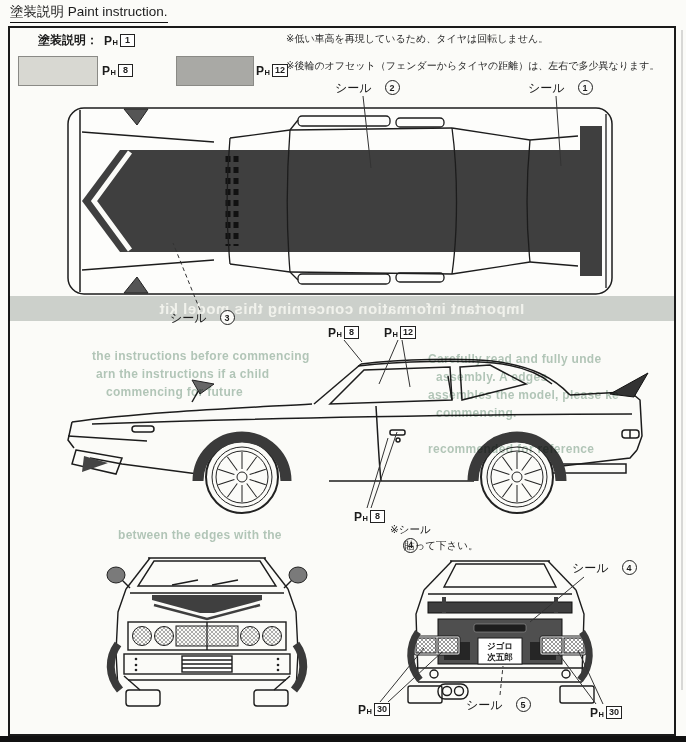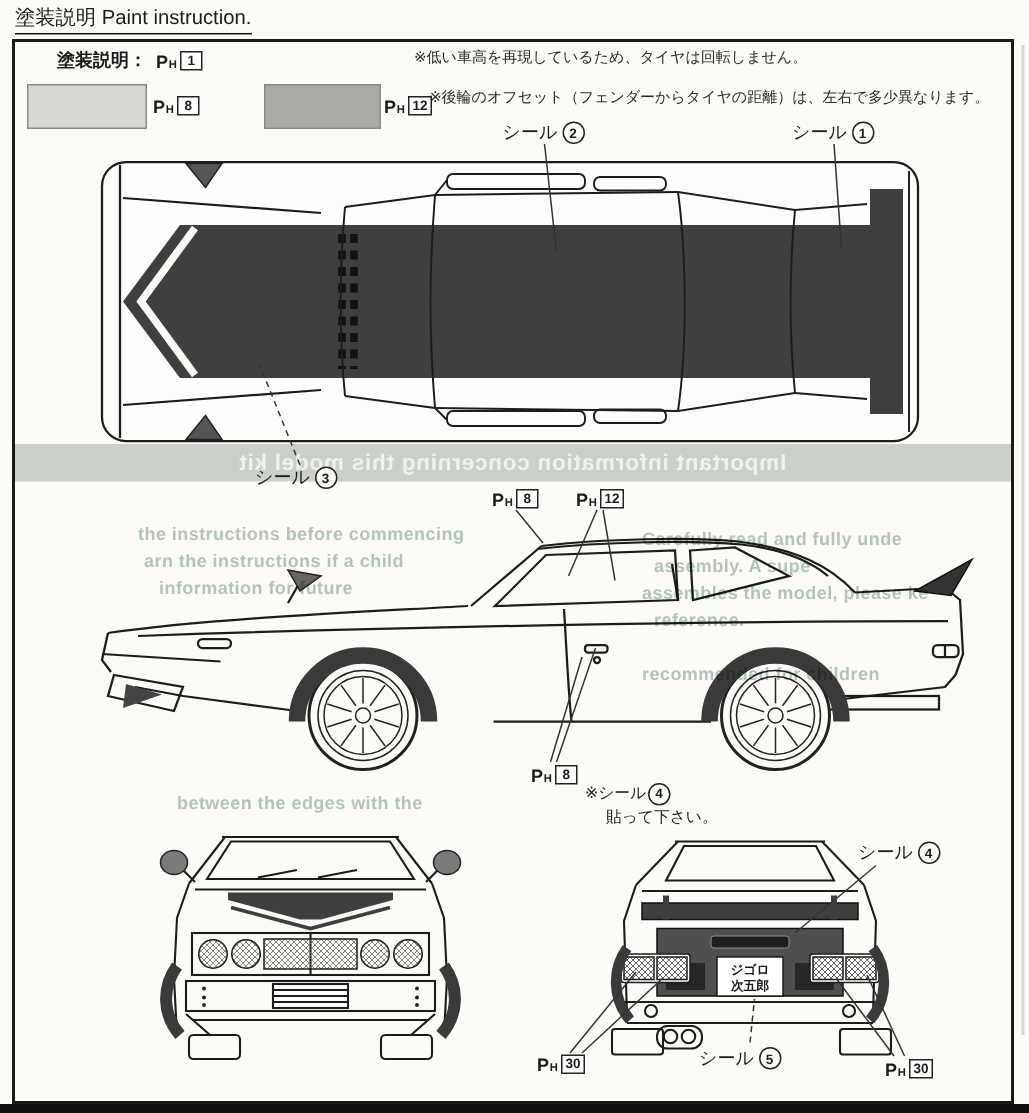--- a/index.html
+++ b/index.html
@@ -14,25 +14,25 @@
   .bottom-bar{left:0;top:736px;width:686px;height:6px;background:#111;z-index:5;}
   .bodycolor{left:38px;top:32px;display:flex;align-items:center;gap:6px;
              font-size:12px;font-weight:bold;z-index:40;}
   .swatch{width:78px;height:28px;border:1px solid #8a8a86;z-index:40;}
   .note{font-size:10px;line-height:15px;white-space:nowrap;z-index:40;color:#2a2a2a;}
   .ph{display:inline-flex;align-items:flex-end;font-weight:bold;z-index:40;}
   .ph-p{font-size:12px;line-height:12px;}
   .ph-h{font-size:7.5px;line-height:8px;margin:0 0 0 .5px;}
   .ph-box{font-size:9px;line-height:11px;border:1px solid #222;background:#fff;
           min-width:9px;text-align:center;padding:0 2px;margin-left:2px;}
-  .lbl{display:inline-flex;align-items:center;gap:3px;font-size:12px;z-index:44;}
+  .lbl{display:inline-flex;align-items:flex-start;gap:13px;font-size:12px;z-index:44;}
   .circ{width:13px;height:13px;border:1.2px solid #222;border-radius:50%;
         display:inline-flex;align-items:center;justify-content:center;
         font-size:9px;font-weight:bold;flex:none;background:#fbfbf8;}
-  .sealnote{font-size:10.5px;line-height:15px;z-index:40;display:flex;align-items:center;gap:1px;white-space:nowrap;}
+  .sealnote{font-size:10.5px;line-height:15px;z-index:40;display:flex;align-items:center;gap:1px;white-space:nowrap;flex-direction:column;}
   .view{z-index:10;}
   .leaders{left:0;top:0;z-index:30;pointer-events:none;}
   .ghost-band{left:9px;top:296px;width:665px;height:25px;background:#aab0ab;opacity:.55;
               display:flex;align-items:center;justify-content:center;z-index:20;mix-blend-mode:multiply;}
   .ghost-band span{transform:scaleX(-1);color:#eceee9;font-weight:bold;font-size:15px;letter-spacing:.5px;}
   .ghost{font-weight:bold;font-size:12px;color:#14532d;opacity:.32;
          mix-blend-mode:multiply;letter-spacing:.3px;z-index:20;white-space:nowrap;text-align:center;}
   svg{display:block;}
 </style>
 </head>
@@ -44,26 +44,26 @@
 </div>
 <div class="abs mainbox"></div>
 <div class="abs page-edge"></div>
 <div class="abs bottom-bar"></div>
 
 <div class="abs ghost-band">
   <span>Important information concerning this model kit</span>
 </div>
 <div class="abs ghost" style="left:92px;top:349px">the instructions before commencing</div>
 <div class="abs ghost" style="left:96px;top:367px">arn the instructions if a child</div>
-<div class="abs ghost" style="left:106px;top:385px">information for future</div>
+<div class="abs ghost" style="left:106px;top:385px">commencing for future</div>
 <div class="abs ghost" style="left:428px;top:352px">Carefully read and fully unde</div>
-<div class="abs ghost" style="left:436px;top:370px">assembly. A supe</div>
+<div class="abs ghost" style="left:436px;top:370px">assembly. A edges</div>
 <div class="abs ghost" style="left:428px;top:388px">assembles the model, please ke</div>
-<div class="abs ghost" style="left:436px;top:406px">reference.</div>
-<div class="abs ghost" style="left:428px;top:442px">recommended for children</div>
+<div class="abs ghost" style="left:436px;top:406px">commencing.</div>
+<div class="abs ghost" style="left:428px;top:442px">recommended for reference</div>
 <div class="abs ghost" style="left:118px;top:528px">between the edges with the</div>
 
 <div class="abs bodycolor">
   <span>塗装説明：</span>
   <span class="ph">
       <span class="ph-p">P</span>
       <span class="ph-h">H</span>
       <span class="ph-box">1</span>
     </span>
 </div>
@@ -73,21 +73,21 @@
     <span class="ph-h">H</span>
     <span class="ph-box">8</span>
   </div>
 <div class="abs swatch" style="left: 176px; top: 56px; width: 76px; background: rgb(169, 169, 165);"></div>
 <div class="abs ph" style="left:256px;top:64px">
     <span class="ph-p">P</span>
     <span class="ph-h">H</span>
     <span class="ph-box">12</span>
   </div>
 
-<div class="abs note" style="left:276px;top:31px">※低い車高を再現しているため、タイヤは回転しません。</div>
+<div class="abs note" style="left:286px;top:31px">※低い車高を再現しているため、タイヤは回転しません。</div>
 <div class="abs note" style="left:286px;top:58px">※後輪のオフセット（フェンダーからタイヤの距離）は、左右で多少異なります。</div>
 
 <svg class="abs view" style="left:62px;top:92px" width="560" height="216" viewBox="0 0 560 216">
   <g fill="none" stroke="#1c1c1c" stroke-width="1.5">
     <rect x="6" y="16" width="544" height="186" rx="16" fill="#fdfdfb"></rect>
     <line x1="18" y1="18" x2="18" y2="200"></line>
     <path d="M20,40 L152,50"></path>
       <path d="M20,178 L152,168"></path>
   </g>
   <g>

